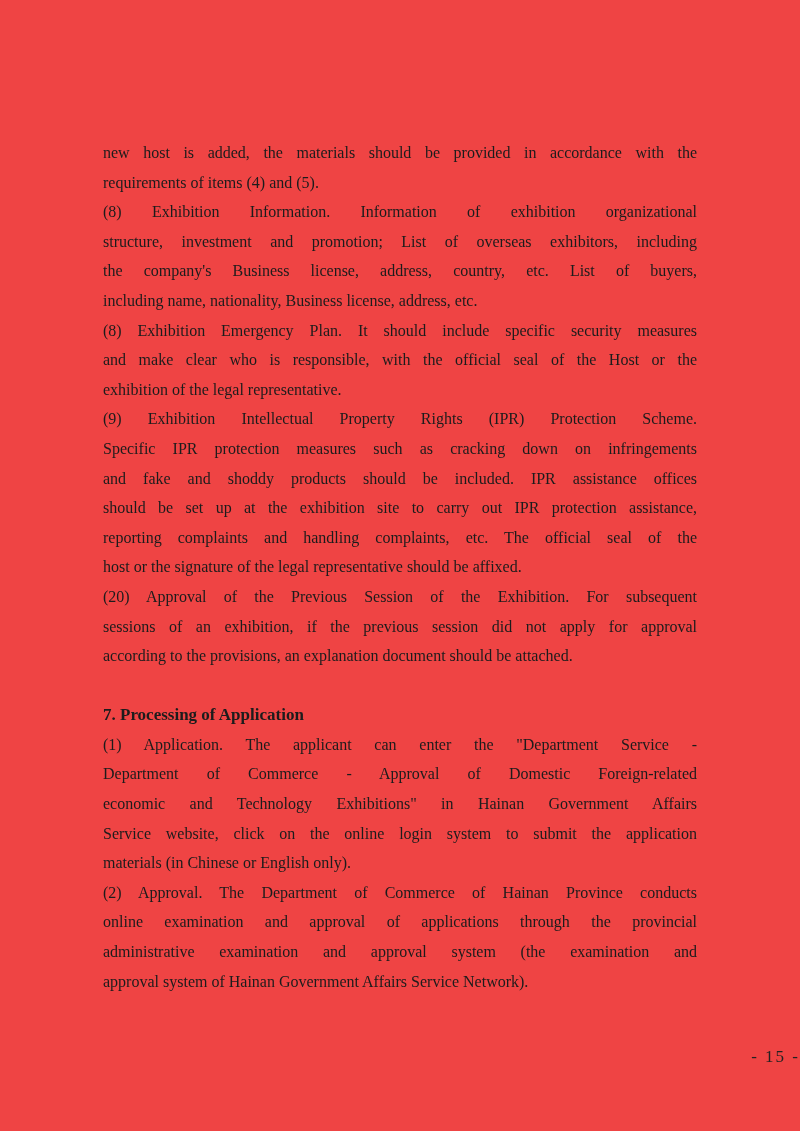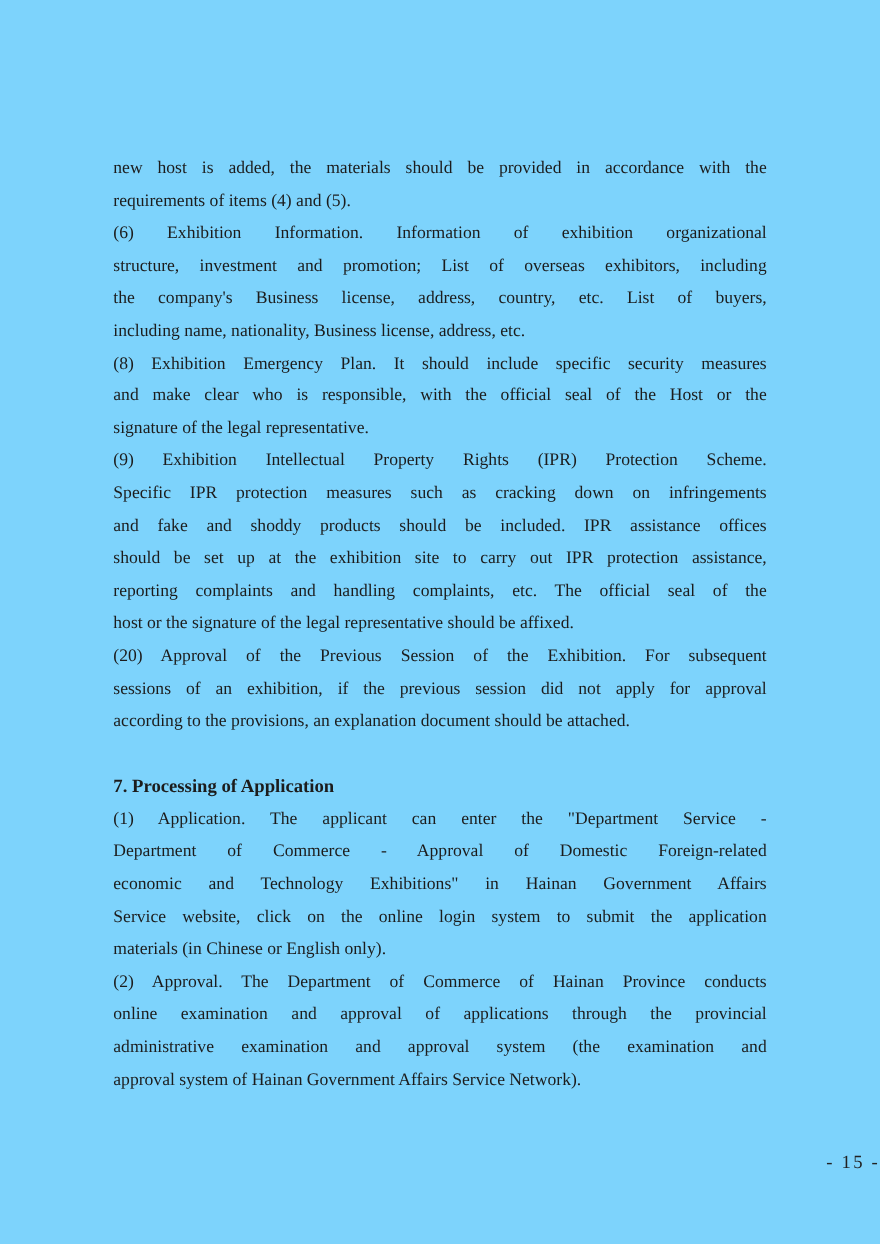--- a/index.html
+++ b/index.html
@@ -6,21 +6,21 @@
   html, body {
     width: 800px;
     height: 1131px;
     background: #ffffff;
     font-family: "Liberation Serif", "DejaVu Serif", serif;
   }
   .page {
     position: relative;
     width: 800px;
     height: 1131px;
-    background: #7dd3fc;
+    background: #ef4444;
     overflow: hidden;
     padding-left: 36px;
   }
   .content {
     position: absolute;
     left: 103px;
     top: 138px;
     width: 594px;
     color: #1c1c1c;
     font-size: 16px;
@@ -62,29 +62,29 @@
 </head>
 <body>
 
 <div class="page">
   <div class="content" id="content">
       <div class="block para">
         <div class="line">new host is added, the materials should be provided in accordance with the</div>
         <div class="line last">requirements of items (4) and (5).</div>
       </div>
       <div class="block para">
-        <div class="line">(6) Exhibition Information. Information of exhibition organizational</div>
+        <div class="line">(8) Exhibition Information. Information of exhibition organizational</div>
         <div class="line">structure, investment and promotion; List of overseas exhibitors, including</div>
         <div class="line">the company's Business license, address, country, etc. List of buyers,</div>
         <div class="line last">including name, nationality, Business license, address, etc.</div>
       </div>
       <div class="block para">
         <div class="line">(8) Exhibition Emergency Plan. It should include specific security measures</div>
         <div class="line">and make clear who is responsible, with the official seal of the Host or the</div>
-        <div class="line last">signature of the legal representative.</div>
+        <div class="line last">exhibition of the legal representative.</div>
       </div>
       <div class="block para">
         <div class="line">(9) Exhibition Intellectual Property Rights (IPR) Protection Scheme.</div>
         <div class="line">Specific IPR protection measures such as cracking down on infringements</div>
         <div class="line">and fake and shoddy products should be included. IPR assistance offices</div>
         <div class="line">should be set up at the exhibition site to carry out IPR protection assistance,</div>
         <div class="line">reporting complaints and handling complaints, etc. The official seal of the</div>
         <div class="line last">host or the signature of the legal representative should be affixed.</div>
       </div>
       <div class="block para">

